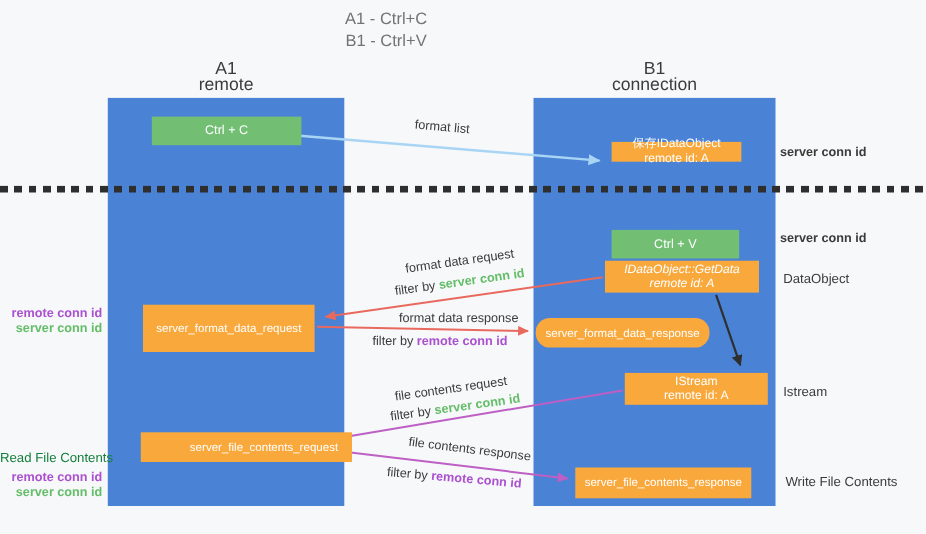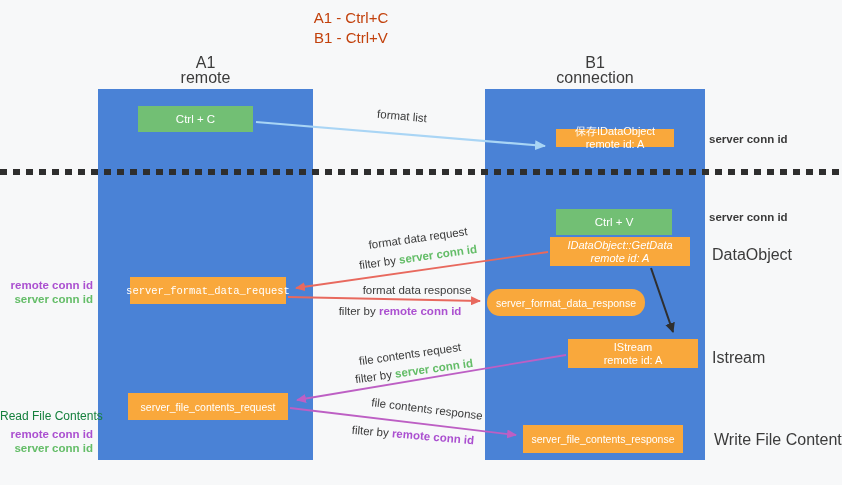--- a/index.html
+++ b/index.html
@@ -1,19 +1,19 @@
 <!DOCTYPE html>
 <html><head>
 <meta charset="utf-8">
 <style>
   html,body{margin:0;padding:0;background:#f7f8f9;font-family:"Liberation Sans",sans-serif;}
   .canvas{position:relative;width:842px;height:485px;background:#f7f8f9;overflow:hidden;}
 
   .title{position:absolute;left:0;top:8px;width:702px;text-align:center;
-         font-size:15px;line-height:20px;color:#c2410c;}
+         font-size:15px;line-height:20px;color:#737373;}
 
   .col-header{position:absolute;top:55px;text-align:center;font-size:16px;line-height:15px;color:#3b3b3b;}
   .col{position:absolute;top:89px;height:371px;background:#4a82d6;}
   .col.left{left:98px;width:215px;}
   .col.right{left:485px;width:220px;}
 
   .dashed{position:absolute;left:0;top:169px;width:842px;height:6px;
           background:repeating-linear-gradient(90deg,#2e2e2e 0 7px,transparent 7px 13px);}
 
   .arrows{position:absolute;left:0;top:0;pointer-events:none;}
@@ -25,21 +25,21 @@
   .node .l{font-size:11px;line-height:13px;}
   .node.single{font-size:10.5px;}
 
   .albl{position:absolute;font-size:11.5px;color:#3b3b3b;text-align:center;white-space:nowrap;}
   .rot-neg{transform:rotate(-8deg);}
   .rot-pos7{transform:rotate(7deg);}
   .rot-pos5{transform:rotate(5deg);}
   .green-t{color:#64bd68;font-weight:bold;}
   .purple-t{color:#ab50d0;font-weight:bold;}
 
-  .side{position:absolute;font-size:16px;color:#3b3b3b;white-space:nowrap;}
+  .side{position:absolute;font-size:12px;color:#3b3b3b;white-space:nowrap;}
   .side.green-t{font-size:11.5px;}
   .left-stack{position:absolute;left:0;width:93px;text-align:right;font-size:11.5px;line-height:14px;white-space:nowrap;}
   .left-stack .dark{color:#15803d;font-size:12px;margin-top:20px;}
 </style>
 </head>
 <body>
 
 <div class="canvas">
 
   <div class="title">
@@ -78,52 +78,52 @@
     </defs>
     <line x1="256" y1="122" x2="545" y2="146" stroke="#a9d5f5" stroke-width="2.2" marker-end="url(#m-blue)"></line>
     <line x1="613" y1="209" x2="613" y2="230" stroke="#2f2f2f" stroke-width="2" marker-end="url(#m-black)"></line>
     <line x1="548" y1="252" x2="296" y2="288" stroke="#e8695e" stroke-width="1.8" marker-end="url(#m-red)"></line>
     <line x1="288" y1="297" x2="480" y2="301" stroke="#e8695e" stroke-width="1.8" marker-end="url(#m-red)"></line>
     <line x1="651" y1="268" x2="673" y2="332" stroke="#2f2f2f" stroke-width="2" marker-end="url(#m-black)"></line>
     <line x1="566" y1="355" x2="297" y2="400" stroke="#bd5fc4" stroke-width="1.8" marker-end="url(#m-purple)"></line>
     <line x1="290" y1="408" x2="516" y2="435" stroke="#bd5fc4" stroke-width="1.8" marker-end="url(#m-purple)"></line>
   </svg>
 
-  <div class="node green" style="left:138px;top:106px;width:115px;height:26px;">
+  <div class="node green" style="left:138px;top:106px;width:136px;height:26px;">
     <span>Ctrl + C</span>
   </div>
 
   <div class="node orange" style="left:556px;top:129px;width:118px;height:18px;">
     <div class="l">保存IDataObject</div>
     <div class="l">remote id: A</div>
   </div>
 
   <div class="node green" style="left:556px;top:181px;width:116px;height:26px;margin-top:28px;">
     <span>Ctrl + V</span>
   </div>
 
   <div class="node orange" style="left:550px;top:237px;width:140px;height:29px;font-style:italic;">
     <div class="l">IDataObject::GetData</div>
     <div class="l">remote id: A</div>
   </div>
 
-  <div class="node orange single" style="left:130px;top:277px;width:156px;height:27px;font-family:Liberation Mono, monospace;">
+  <div class="node orange single" style="left:130px;top:277px;width:156px;height:43px;">
     <span>server_format_data_request</span>
   </div>
 
   <div class="node orange single" style="left:487px;top:289px;width:158px;height:27px;border-radius:13px;">
     <span>server_format_data_response</span>
   </div>
 
   <div class="node orange" style="left:568px;top:339px;width:130px;height:29px;">
     <div class="l">IStream</div>
     <div class="l">remote id: A</div>
   </div>
 
-  <div class="node orange single" style="left:128px;top:393px;width:160px;height:27px;">
+  <div class="node orange single" style="left:128px;top:393px;width:160px;height:27px;padding-left:32px;">
     <span>server_file_contents_request</span>
   </div>
 
   <div class="node orange single" style="left:523px;top:425px;width:160px;height:28px;">
     <span>server_file_contents_response</span>
   </div>
 
   <div class="albl rot-pos5" style="left:357px;top:110px;width:90px;">format list</div>
 
   <div class="albl rot-neg" style="left:358px;top:232px;width:120px;">format data request</div>

